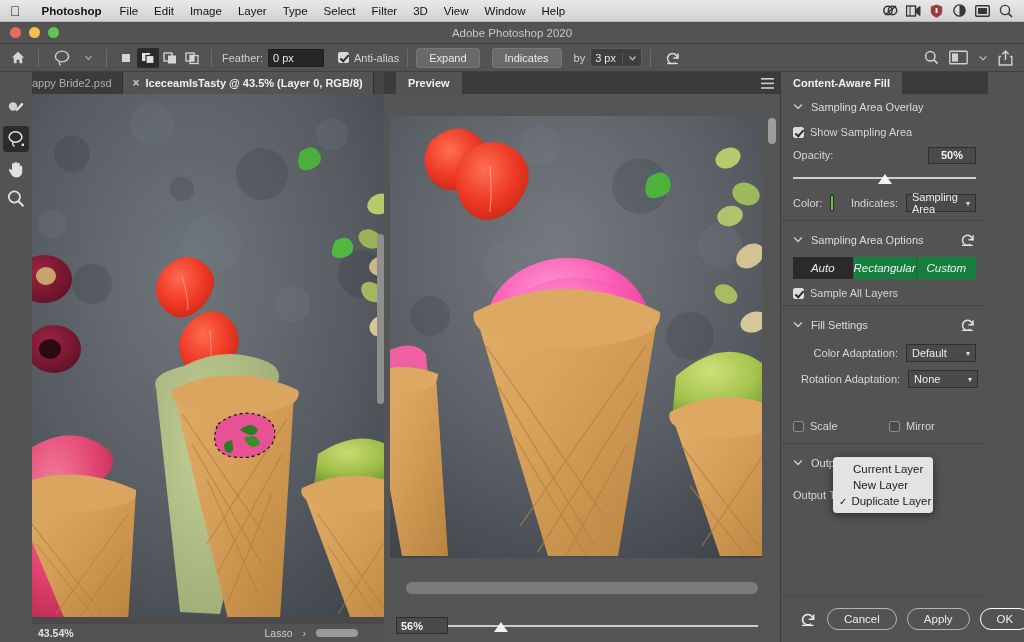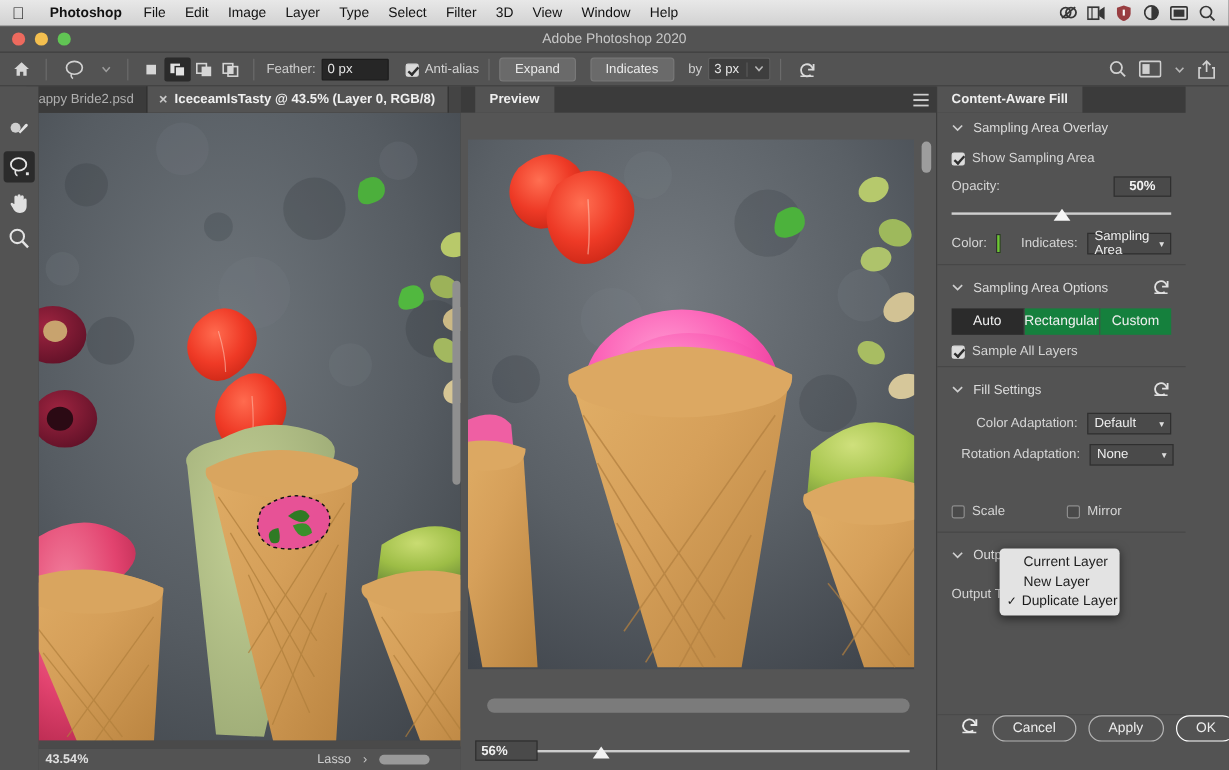--- a/index.html
+++ b/index.html
@@ -56,21 +56,21 @@
   .ob-btn.home { width:24px; }
   .ob-icon { width:22px; height:20px; display:flex; align-items:center; justify-content:center; border-radius:2px; }
   .ob-icon.active { background:#2b2b2b; }
   .ob-icon svg{display:block;}
   .ob-label { color:#cfcfcf; margin:0 5px 0 2px; white-space:nowrap; }
   .ob-input {
     background:#262626; border:1px solid #1d1d1d; color:#e6e6e6;
     height:18px; line-height:16px; padding:0 4px; font-size:11px;
     width:56px; border-radius:1px;
   }
-  .chk { display:flex; align-items:flex-end; gap:5px; white-space:nowrap; }
+  .chk { display:flex; align-items:flex-start; gap:5px; white-space:nowrap; }
   .chkbox {
     width:11px; height:11px; border:1px solid #8d8d8d; border-radius:2px;
     background:#3e3e3e; position:relative; flex:none;
   }
   .chkbox.on { background:#d9d9d9; border-color:#d9d9d9; }
   .chkbox.on::after{
     content:""; position:absolute; left:3px; top:0px; width:3px; height:7px;
     border:solid #2e2e2e; border-width:0 2px 2px 0; transform:rotate(42deg);
   }
   .pill {
@@ -190,21 +190,21 @@
     border-left:7px solid transparent; border-right:7px solid transparent;
     border-bottom:10px solid #f5f5f5; top:4px;
   }
   .swatch { width:24px; height:16px; border:1px solid #2f2f2f; }
   .dropdown {
     background:#4a4a4a; border:1px solid #2f2f2f; color:#eee; font-size:11px;
     height:18px; display:inline-flex; align-items:center; justify-content:space-between;
     padding:0 5px; gap:8px; min-width:70px;
   }
   .dropdown .dc { font-size:8px; opacity:.9; }
-  .segmented { display:flex; margin:4px 0 8px 0; }
+  .segmented { display:flex; margin:4px 0 8px 0;font-style:italic; }
   .seg {
     flex:1; height:22px; display:flex; align-items:center; justify-content:center;
     background:#15803d; color:#efefef; font-size:11.5px; border-right:1px solid #4a4a4a;
   }
   .seg:last-child { border-right:none; }
   .seg.active { background:#2b2b2b; }
   .chk2 { display:flex; align-items:center; gap:6px; margin:6px 0; }
   .cbox { width:11px; height:11px; border:1px solid #8d8d8d; border-radius:2px; background:#4a4a4a; position:relative; flex:none; }
   .cbox.on { background:#dcdcdc; border-color:#dcdcdc; }
   .cbox.on::after{
@@ -220,21 +220,21 @@
   }
   .ctxitem {
     display:flex; align-items:center; gap:4px; font-size:11.5px; color:#1c1c1c;
     height:16px; padding:0 6px; white-space:nowrap;
   }
   .ctxitem .tick { width:10px; font-size:10px; }
 
   
   .caf-footer {
     position:absolute; bottom:0; left:0; right:0; height:47px;
-    display:flex; align-items:flex-start; gap:10px; padding:0 14px 0 18px;
+    display:flex; align-items:center; gap:10px; padding:0 14px 0 18px;
     border-top:1px solid #4a4a4a;
   }
   .rbtn {
     border:1px solid #b4b4b4; border-radius:11px; height:22px;
     display:flex; align-items:center; justify-content:center;
     padding:0 16px; font-size:11.5px; color:#ededed; background:transparent;
   }
   .rbtn.primary { border-color:#ffffff; border-width:1.5px; }
   .reset-ic { display:flex; align-items:center; justify-content:center; width:20px; }
   svg { pointer-events:none; }

